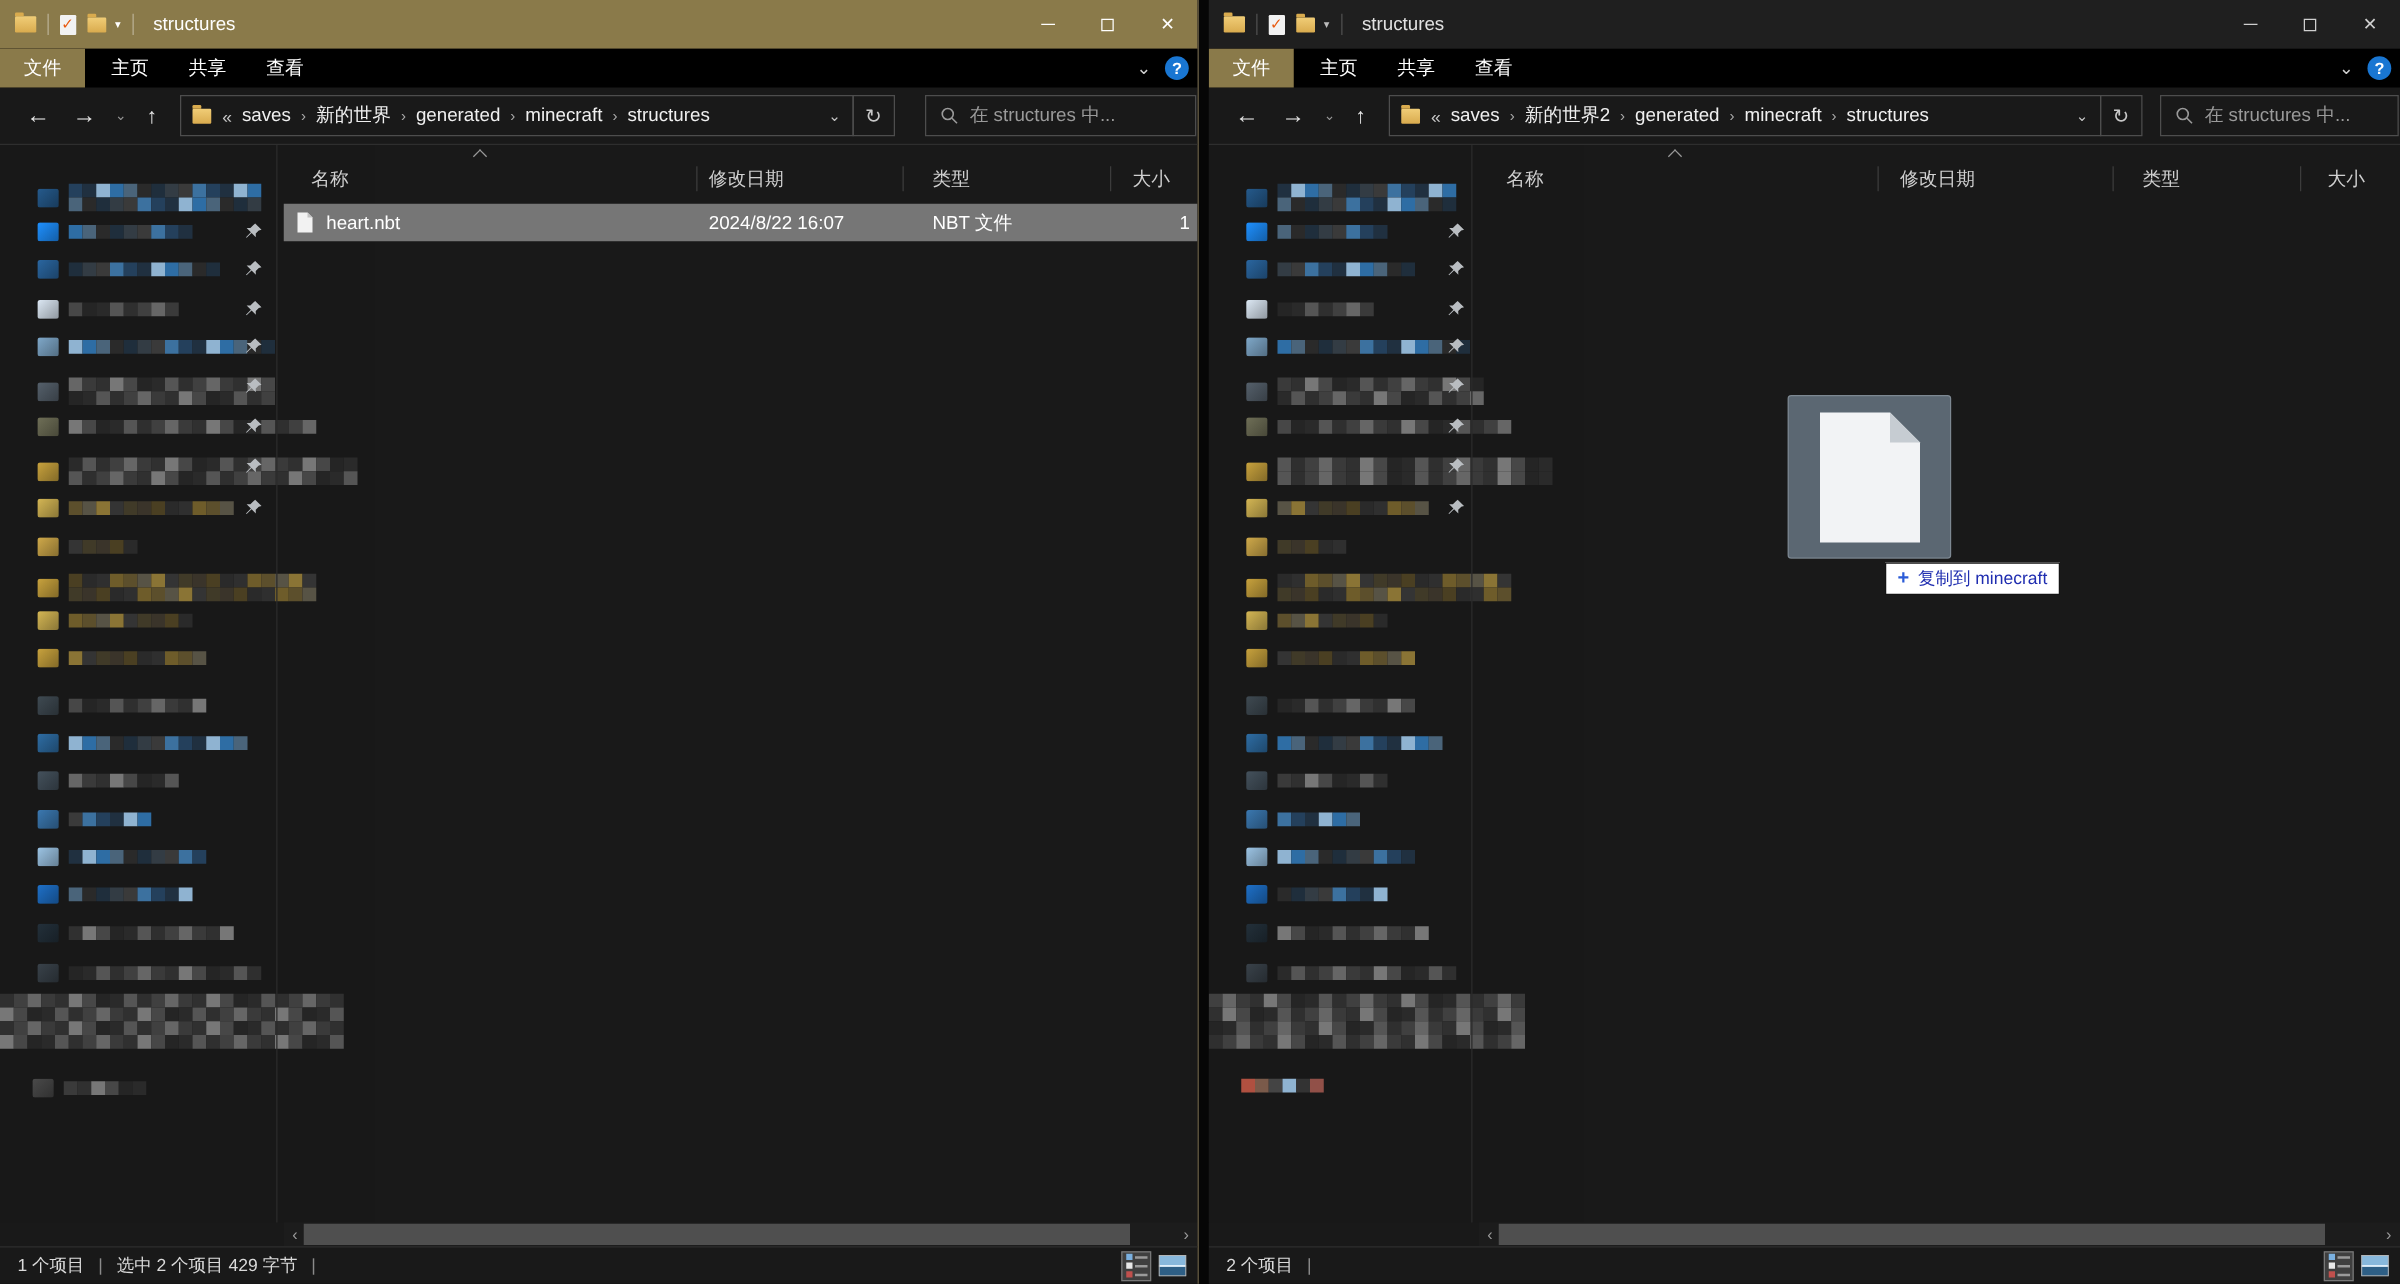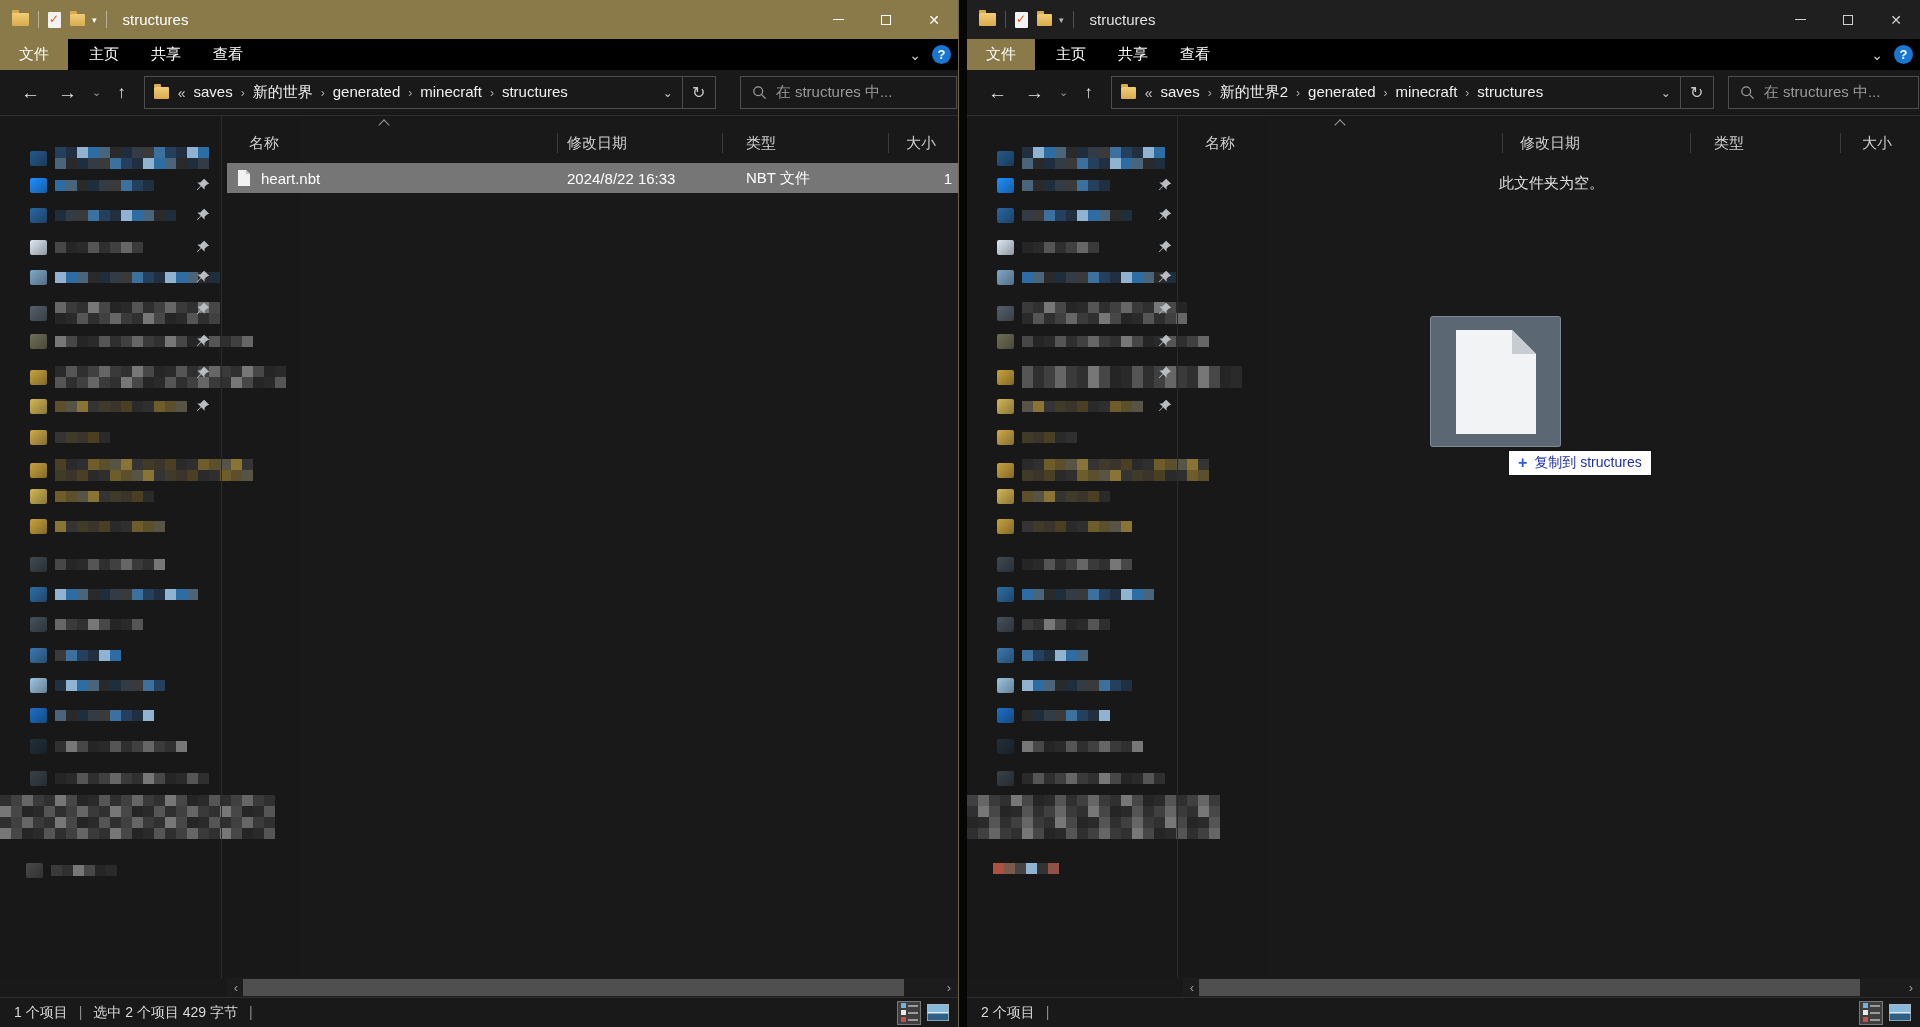--- a/index.html
+++ b/index.html
@@ -754,21 +754,21 @@
         </div>
       <div>
           <div class="file-row selected">
             <span class="cell" style="left: 10px;">
               <svg width="14" height="18" viewBox="0 0 14 18">
                 <path d="M1 1h8l4 4v12H1z" fill="#f2f2f2"></path>
                 <path d="M9 1l4 4H9z" fill="#c4c4c4"></path>
               </svg>
             </span>
             <span class="cell" style="left: 34px;">heart.nbt</span>
-            <span class="cell" style="left: 340px;">2024/8/22 16:33</span>
+            <span class="cell" style="left: 340px;">2024/8/22 16:07</span>
             <span class="cell" style="left: 519px;">NBT 文件</span>
             <span class="cell" style="right: 6px;">1</span>
           </div>
         </div>
     </div>
   </div>
   <div class="hscroll">
     <span class="hs-arrow hs-left">‹</span>
     <div class="hs-thumb"></div>
     <span class="hs-arrow hs-right">›</span>
@@ -1399,31 +1399,30 @@
       <div class="list-header">
           <span class="col-label" style="left: 22px;">名称</span>
           <span class="col-label" style="left: 337px;">修改日期</span>
           <span class="col-label" style="left: 531px;">类型</span>
           <span class="col-label" style="left: 679px;">大小</span>
           <span class="col-div" style="left: 319px;"></span>
           <span class="col-div" style="left: 507px;"></span>
           <span class="col-div" style="left: 657px;"></span>
         </div>
       <div></div>
-      <div class="empty-text">此文件夹为空。</div>
     </div>
     <div class="drag-ghost">
       <svg width="84" height="108" viewBox="0 0 84 108">
         <path d="M2 2 h56 l24 24 v80 H2 Z" fill="#f2f3f5"></path>
         <path d="M58 2 l24 24 H58 Z" fill="#c6ccd2"></path>
       </svg>
     </div>
     <div class="drag-tooltip">
       <span class="tt-plus">+</span>
-      <span>复制到 structures</span>
+      <span>复制到 minecraft</span>
     </div>
   </div>
   <div class="hscroll">
     <span class="hs-arrow hs-left">‹</span>
     <div class="hs-thumb"></div>
     <span class="hs-arrow hs-right">›</span>
   </div>
   <div class="statusbar">
     <span><span>2 个项目</span><span class="st-sep">|</span></span>
     <div class="status-icons">

